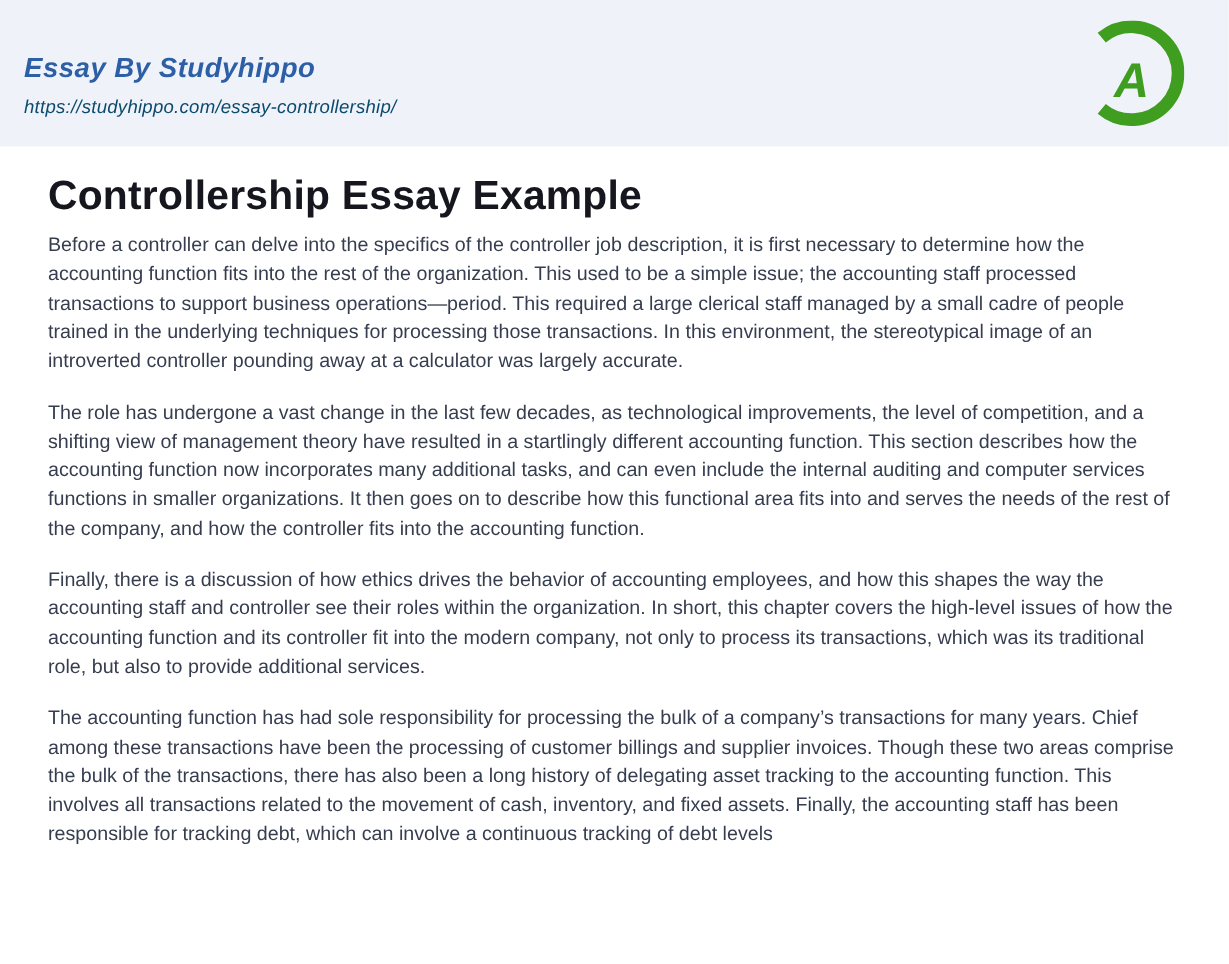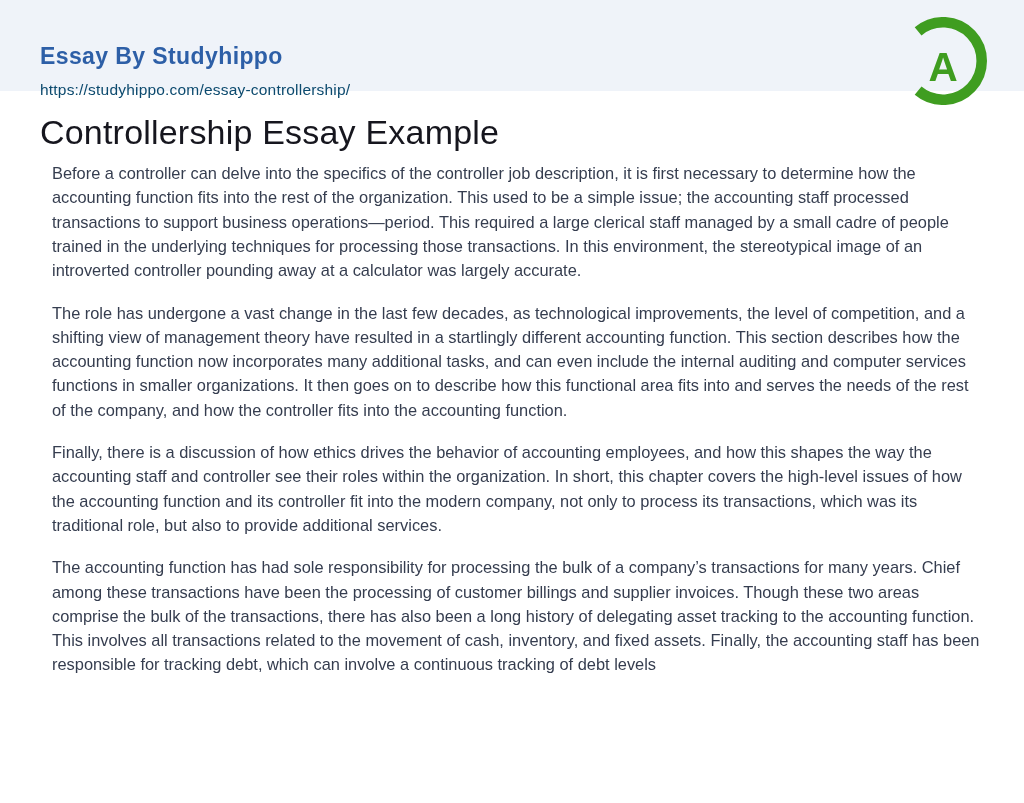--- a/index.html
+++ b/index.html
@@ -8,24 +8,25 @@
     background: #ffffff;
   }
   body {
     width: 1024px;
     min-height: 803px;
     font-family: "Liberation Sans", sans-serif;
     position: relative;
   }
   .header {
     background: #eff3f9;
-    height: 91px;
+    height: 122px;
     box-sizing: border-box;
-    padding: 0 40px;
+    padding: 0 20px;
     position: relative;
+    font-style: italic;
   }
   .site-title {
     padding-top: 43px;
     font-size: 23px;
     font-weight: 700;
     letter-spacing: 0.4px;
     color: #2d5fa7;
   }
   .site-url {
     display: inline-block;
@@ -53,26 +54,26 @@
     font-weight: 700;
     font-family: "Liberation Sans", sans-serif;
   }
   .content {
     padding: 0 40px;
   }
   .essay-title {
     margin: 22px 0 9px 0;
     font-size: 34px;
     line-height: 1.15;
-    font-weight: 400;
+    font-weight: 700;
     letter-spacing: 0.2px;
     color: #16161e;
   }
   .para {
-    margin: 0 0 18px 12px;
+    margin: 0 0 18px 0;
     max-width: 948px;
     font-size: 16.4px;
     line-height: 24.3px;
     color: #353d4f;
   }
 </style>
 </head>
 <body>
 
 <div class="page">

